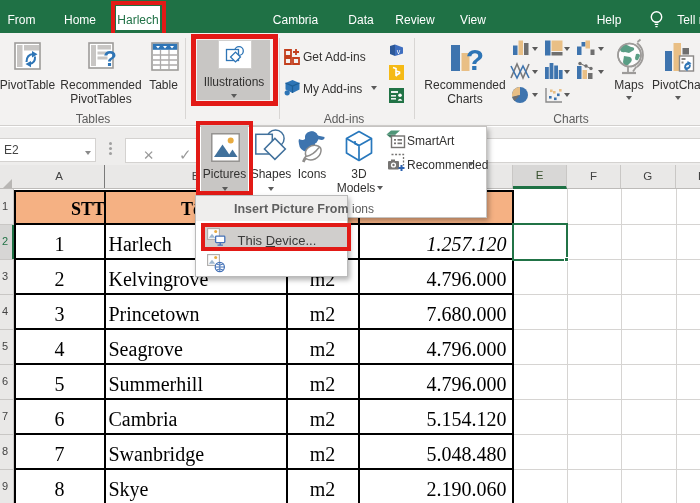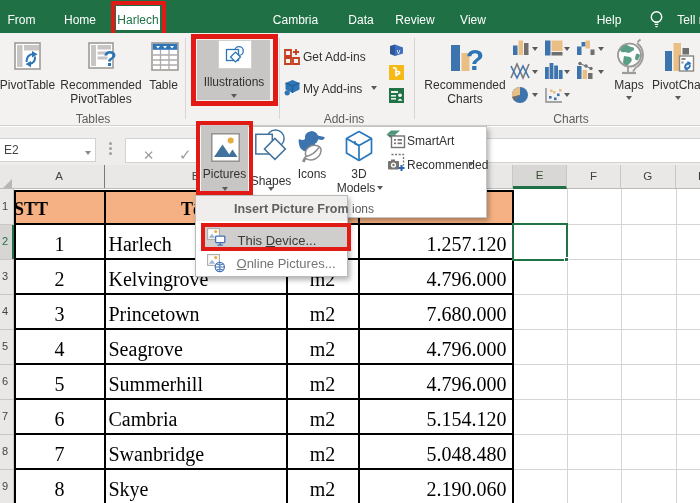--- a/index.html
+++ b/index.html
@@ -277,21 +277,21 @@
 <div class="rhline" style="top:329px;"></div>
 <div class="rhline" style="top:364px;"></div>
 <div class="rhline" style="top:399px;"></div>
 <div class="rhline" style="top:434px;"></div>
 <div class="rhline" style="top:469px;"></div>
 
 <div class="abs" style="left:0;top:225px;width:14px;height:34px;background:#d7d6d5;border-right:2px solid #1e7144;"></div>
 <div class="rh" style="top:235px;color:#217346;">2</div>
 
 <div class="abs" style="left:14px;top:190.5px;width:499px;height:33.5px;background:#f5b183;"></div>
-<div class="cell" style="left:14px;top:198px;width:91px;text-align:left;font-weight:bold;font-size:18px;">STT</div>
+<div class="cell" style="left:14px;top:198px;width:91px;text-align:right;font-weight:bold;font-size:18px;">STT</div>
 <div class="cell" style="left:105px;top:198px;width:182px;text-align:center;font-weight:bold;font-size:18px;">Tên</div>
 <div id="tablecells">
 <div class="cell" style="left:14px;top:232.5px;width:91px;text-align:center;">1</div>
 <div class="cell" style="left:14px;top:267.5px;width:91px;text-align:center;">2</div>
 <div class="cell" style="left:14px;top:302.5px;width:91px;text-align:center;">3</div>
 <div class="cell" style="left:14px;top:337.5px;width:91px;text-align:center;">4</div>
 <div class="cell" style="left:14px;top:372.5px;width:91px;text-align:center;">5</div>
 <div class="cell" style="left:14px;top:407.5px;width:91px;text-align:center;">6</div>
 <div class="cell" style="left:14px;top:442.5px;width:91px;text-align:center;">7</div>
 <div class="cell" style="left:14px;top:477.5px;width:91px;text-align:center;">8</div>
@@ -304,21 +304,21 @@
 <div class="cell" style="left:108.5px;top:442.5px;">Swanbridge</div>
 <div class="cell" style="left:108.5px;top:477.5px;">Skye</div>
 <div class="cell" style="left:287px;top:232.5px;width:71px;text-align:center;">m2</div>
 <div class="cell" style="left:287px;top:267.5px;width:71px;text-align:center;">m2</div>
 <div class="cell" style="left:287px;top:302.5px;width:71px;text-align:center;">m2</div>
 <div class="cell" style="left:287px;top:337.5px;width:71px;text-align:center;">m2</div>
 <div class="cell" style="left:287px;top:372.5px;width:71px;text-align:center;">m2</div>
 <div class="cell" style="left:287px;top:407.5px;width:71px;text-align:center;">m2</div>
 <div class="cell" style="left:287px;top:442.5px;width:71px;text-align:center;">m2</div>
 <div class="cell" style="left:287px;top:477.5px;width:71px;text-align:center;">m2</div>
-<div class="cell" style="left:358px;top:232.5px;width:148.5px;text-align:right;">1.257.120</div>
+<div class="cell" style="left:358px;top:232.5px;width:148.5px;text-align:right;font-style:italic;">1.257.120</div>
 <div class="cell" style="left:358px;top:267.5px;width:148.5px;text-align:right;">4.796.000</div>
 <div class="cell" style="left:358px;top:302.5px;width:148.5px;text-align:right;">7.680.000</div>
 <div class="cell" style="left:358px;top:337.5px;width:148.5px;text-align:right;">4.796.000</div>
 <div class="cell" style="left:358px;top:372.5px;width:148.5px;text-align:right;">4.796.000</div>
 <div class="cell" style="left:358px;top:407.5px;width:148.5px;text-align:right;">5.154.120</div>
 <div class="cell" style="left:358px;top:442.5px;width:148.5px;text-align:right;">5.048.480</div>
 <div class="cell" style="left:358px;top:477.5px;width:148.5px;text-align:right;">2.190.060</div>
 </div>
 
 <div class="bl" style="left:14px;top:190px;width:500px;height:2px;"></div>
@@ -376,21 +376,21 @@
 <svg class="abs" style="left:387px;top:153px;" width="18" height="19" viewBox="0 0 18 19">
  <path d="M4.5 1.5 h12 v11" fill="none" stroke="#767472" stroke-width="1.3" stroke-dasharray="2 1.6"></path>
  <rect x="1" y="8" width="11" height="8.5" rx="1" fill="#767472"></rect>
  <rect x="4" y="6.5" width="4" height="2" fill="#767472"></rect>
  <circle cx="6.5" cy="12" r="2.6" fill="#fff"></circle>
  <circle cx="6.5" cy="12" r="1.2" fill="#767472"></circle>
  <path d="M14.5 12 v6 M11.5 15 h6" stroke="#2d62b0" stroke-width="2"></path>
 </svg>
 <span class="btnlbl" style="left:224.5px;top:167px;">Pictures</span>
 <div class="dda" style="left:221.5px;top:187px;"></div>
-<span class="btnlbl" style="left:271px;top:167px;margin-top:7px;">Shapes</span>
+<span class="btnlbl" style="left:271px;top:167px;">Shapes</span>
 <div class="dda" style="left:267.5px;top:187px;"></div>
 <span class="btnlbl" style="left:312px;top:167px;">Icons</span>
 <span class="btnlbl" style="left:359px;top:167px;">3D</span>
 <span class="btnlbl" style="left:356px;top:181px;">Models</span>
 <div class="dda" style="left:377px;top:186px;"></div>
 <span class="smalllbl" style="left:407px;top:133.5px;">SmartArt</span>
 <span class="smalllbl" style="left:407px;top:157.5px;">Recommended</span>
 <div class="dda" style="left:468px;top:162px;"></div>
 <span class="abs" style="left:352px;top:202px;font-size:12px;color:#5c5c5c;">ions</span>
 <div class="redbox" style="left:196px;top:121px;width:56.5px;height:74px;"></div>
@@ -407,15 +407,14 @@
  <path d="M13.2 14.6 v2 M10.5 17.2 h5.4" stroke="#4472b8" stroke-width="1.3"></path>
 </svg>
 <span class="abs" style="left:237.5px;top:232.5px;font-size:13px;color:#3a3a3a;">This <u>D</u>evice...</span>
 <svg class="abs" style="left:207px;top:254px;" width="19" height="19" viewBox="0 0 19 19">
  <rect x="0.6" y="0.6" width="11.8" height="10.8" fill="#fdfdfd" stroke="#aeacaa" stroke-width="1.1"></rect>
  <circle cx="8.7" cy="3.6" r="1.5" fill="#e8ab40"></circle>
  <path d="M1.8 9.8 L5 5.8 L8.2 9.8 Z" fill="#9db6cf"></path>
  <circle cx="12.8" cy="13" r="4.6" fill="#fff" stroke="#4472b8" stroke-width="1.2"></circle>
  <path d="M8.2 13 h9.2 M12.8 8.4 v9.2 M9.5 10 q3.3 2.2 6.6 0 M9.5 16 q3.3 -2.2 6.6 0" fill="none" stroke="#4472b8" stroke-width="1"></path>
 </svg>
-<span class="abs" style="left:236.5px;top:256px;font-size:13px;color:#757575;"><u>O</u>nline Pictures...</span>
 <div class="redbox" style="left:200.5px;top:222.5px;width:150.5px;height:28px;border-width:4px;"></div>
 
 </div>
 </body></html>

